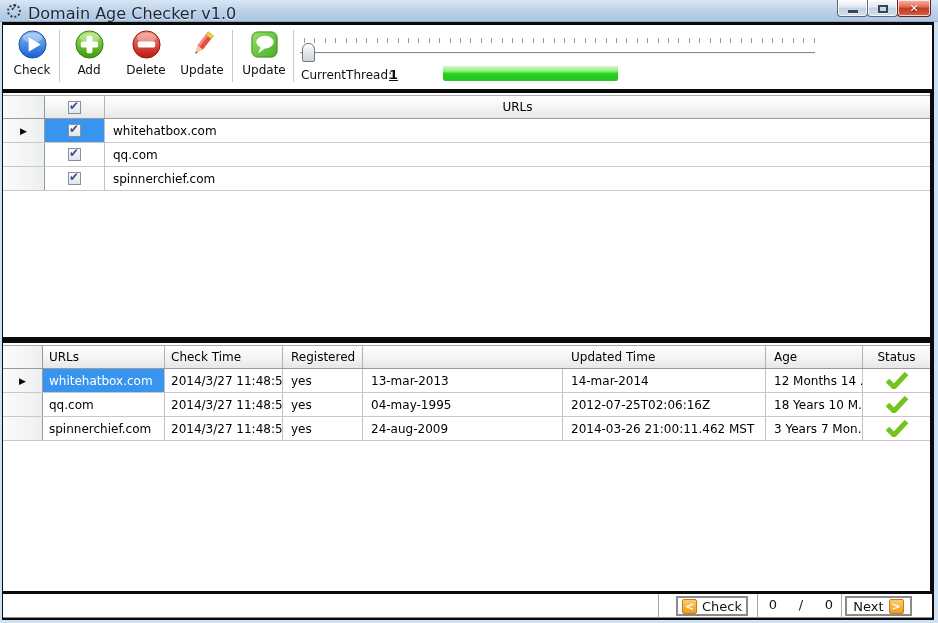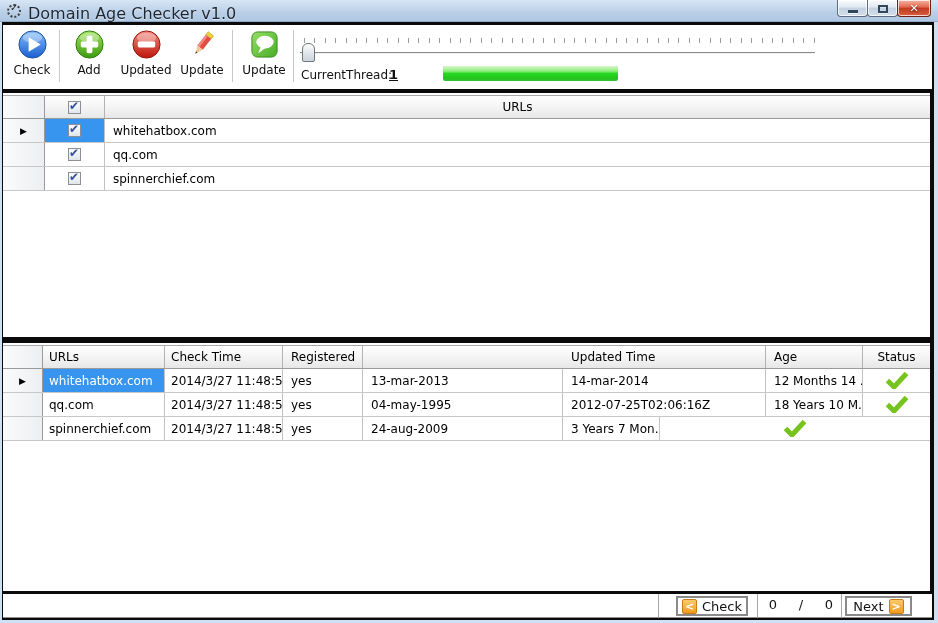--- a/index.html
+++ b/index.html
@@ -171,21 +171,21 @@
       <defs>
           <linearGradient id="gr" x1="0" y1="0" x2="0" y2="1">
         <stop offset="0" stop-color="#f58a80"></stop>
             <stop offset="1" stop-color="#bd160a"></stop>
           </linearGradient>
         </defs>
       <circle cx="16" cy="16" r="14" fill="url(#gr)" stroke="#9c1208"></circle>
       <ellipse cx="16" cy="9" rx="10" ry="5" fill="rgba(255,255,255,.35)"></ellipse>
       <rect x="7" y="13" width="18" height="6" rx="1.5" fill="#fff"></rect>
     </svg>
-    <span class="tlabel">Updated</span>
+    <span class="tlabel">Delete</span>
   </div>
   <div class="tbtn" style="left:172px;width:54px">
     <svg viewBox="0 0 32 32">
       <g transform="rotate(38 16 16)">
         <rect x="12.5" y="2" width="7" height="4" fill="#f0d23d" stroke="#b89a1e" stroke-width=".6"></rect>
         <rect x="12.5" y="6" width="7" height="14" fill="#e34c41"></rect>
         <rect x="12.5" y="6" width="2.6" height="14" fill="#f28a80"></rect>
         <polygon points="12.5,20 19.5,20 16,28" fill="#f2c79a"></polygon>
         <polygon points="15,25.7 17,25.7 16,28" fill="#3a3a3a"></polygon>
       </g>
@@ -309,20 +309,21 @@
   </div>
 
   <div class="grow drow">
     <div class="cell rowhdr lc0">
       <span class="arrow">▶</span>
     </div>
     <div class="cell lc1 rcell">spinnerchief.com</div>
     <div class="cell lc2 rcell">2014/3/27 11:48:58</div>
     <div class="cell lc3 rcell">yes</div>
     <div class="cell lc4 rcell">24-aug-2009</div>
+    <div class="cell lc5 rcell">2014-03-26 21:00:11.462 MST</div>
     <div class="cell lc6 rcell">3 Years 7 Mon...</div>
     <div class="cell lc7">
       <svg width="24" height="17" viewBox="0 0 24 17">
         <path d="M2.5 8.5 L9 15 L21.5 1.5" stroke="#76c31d" stroke-width="5" fill="none"></path>
       </svg>
     </div>
   </div>
 </div>
 </div>
 

